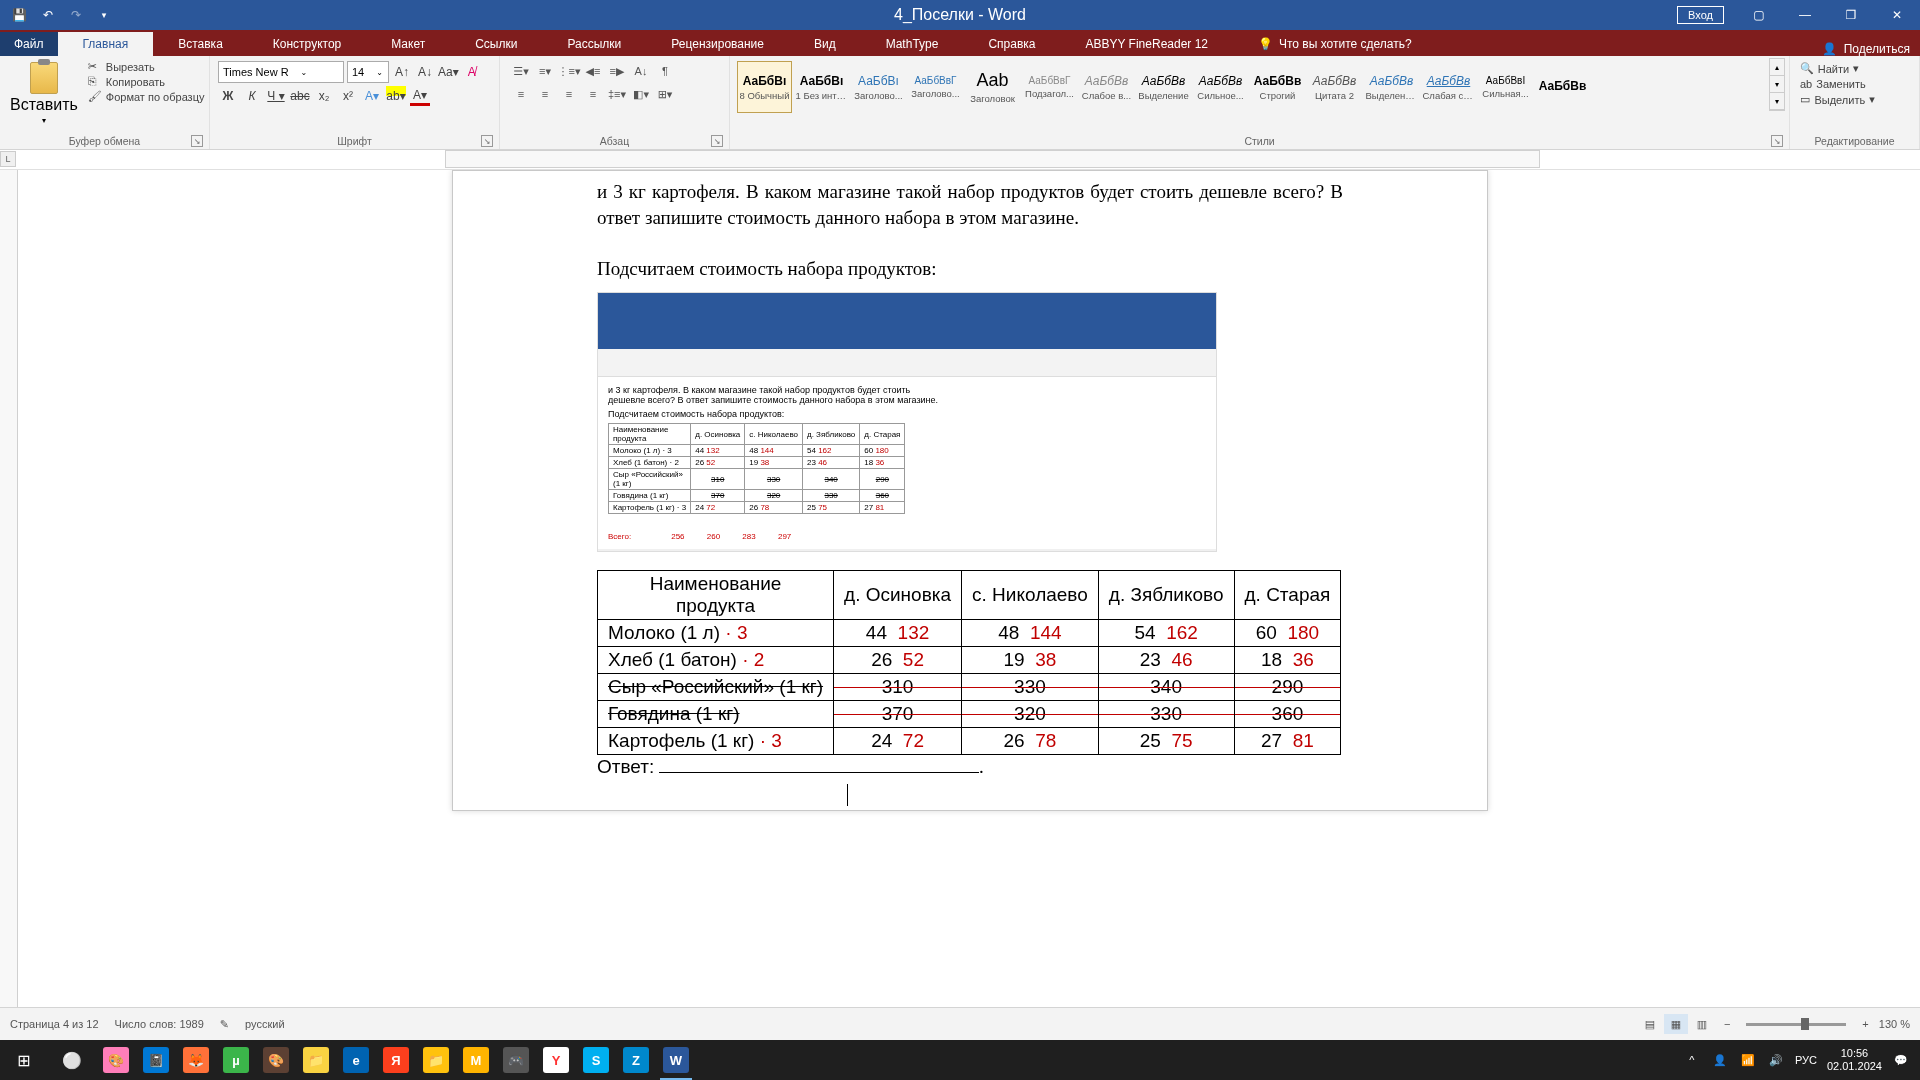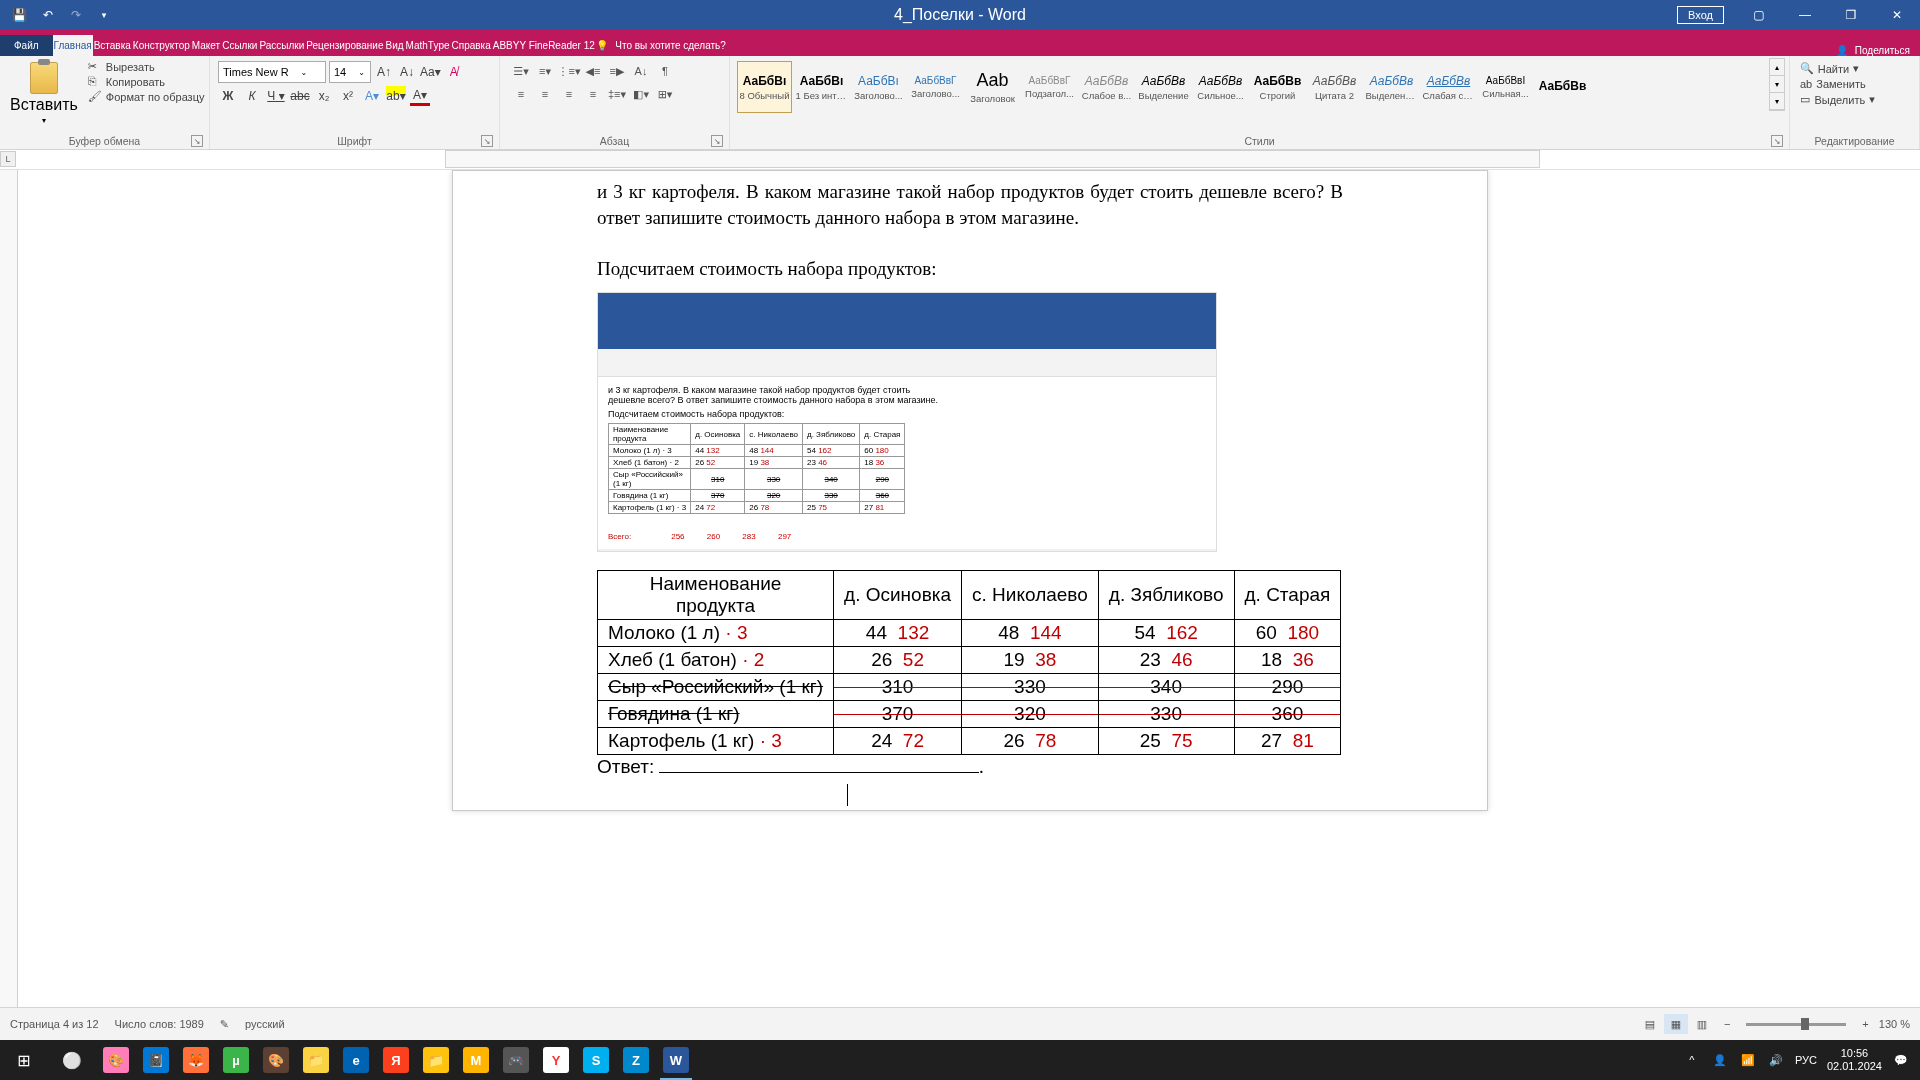--- a/index.html
+++ b/index.html
@@ -4,22 +4,22 @@
 <style>
 *{margin:0;padding:0;box-sizing:border-box;font-family:'Segoe UI',Arial,sans-serif}
 body{width:1920px;height:1080px;background:#fff;overflow:hidden;position:relative}
 .titlebar{height:30px;background:#2b579a;color:#fff;display:flex;align-items:center;font-size:12px;position:relative}
 .titlebar-left{display:flex;align-items:center;padding-left:8px;gap:4px}
 .qat-btn{width:24px;height:24px;display:flex;align-items:center;justify-content:center;color:#fff}
 .titlebar-title{position:absolute;left:50%;transform:translateX(-50%);font-size:16px}
 .titlebar-right{position:absolute;right:0;display:flex;align-items:center;height:30px}
 .signin-btn{border:1px solid #fff;padding:2px 10px;font-size:11px;margin-right:12px}
 .win-btn{width:46px;height:30px;display:flex;align-items:center;justify-content:center;font-size:12px}
-.tabs{height:26px;background:#be185d;display:flex;align-items:flex-end;font-size:10px;position:relative}
-.tab{padding:5px 1px;color:#fff;cursor:pointer}
+.tabs{height:26px;background:#7f1d1d;display:flex;align-items:flex-end;font-size:12px;position:relative}
+.tab{padding:5px 25px;color:#fff;cursor:pointer}
 .tab.active{background:#f3f3f3;color:#2b579a}
 .tab.file{background:#1e3e6e;color:#fff;padding:5px 14px}
 .tab-right{position:absolute;right:10px;display:flex;align-items:center;color:#fff;gap:6px}
 .ribbon{height:94px;background:#f3f3f3;border-bottom:1px solid #d4d4d4;display:flex;font-size:11px;position:relative}
 .ribbon-group{border-right:1px solid #e1e1e1;display:flex;flex-direction:column;padding:2px 4px 0}
 .ribbon-group-body{flex:1;display:flex;align-items:flex-start}
 .ribbon-group-label{text-align:center;font-size:10.5px;color:#666;padding:2px 0;position:relative}
 .dialog-launcher{position:absolute;right:2px;bottom:2px;width:12px;height:12px;border:1px solid #999;font-size:8px;display:flex;align-items:center;justify-content:center}
 .paste-btn{display:flex;flex-direction:column;align-items:center;padding:4px 6px;gap:2px}
 .paste-icon{width:28px;height:32px;background:linear-gradient(#f9d97a,#e8b84a);border:1px solid #c0a050;border-radius:2px;position:relative}
@@ -152,21 +152,21 @@
           </div>
       </div>
     </div>
     <div class="ribbon-group-label"><span>Буфер обмена</span><span class="dialog-launcher">↘</span></div>
   </div>
 
   <div class="ribbon-group" style="width:290px">
     <div class="ribbon-group-body">
       <div class="font-controls">
         <div class="font-row1">
-          <div class="font-combo" style="width:108px">
+          <div class="font-combo" style="width:126px">
               <span>Times New R</span>
               <span style="font-size:8px">⌄</span>
             </div>
           <div class="font-combo" style="width:42px">
               <span>14</span>
               <span style="font-size:8px">⌄</span>
             </div>
           <span class="fbtn">A↑</span>
           <span class="fbtn">A↓</span>
           <span class="fbtn">Aa▾</span>

